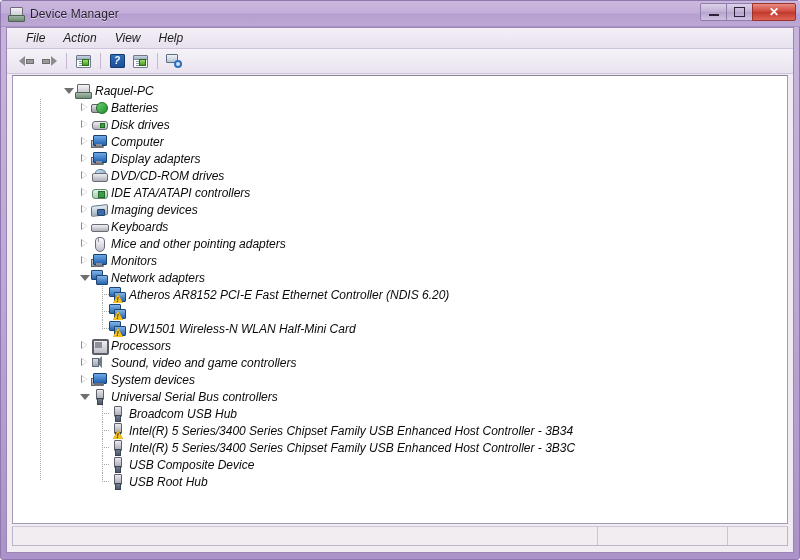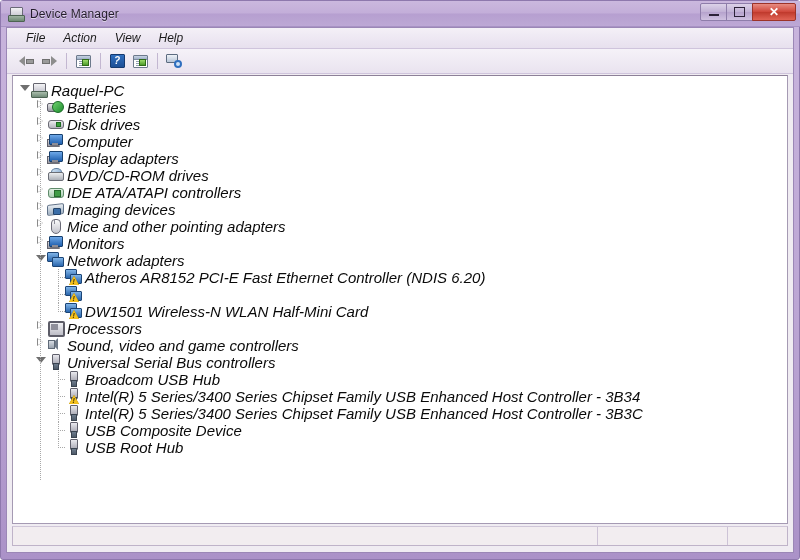--- a/index.html
+++ b/index.html
@@ -146,23 +146,24 @@
     position:absolute;left:5px;top:47px;right:5px;bottom:28px;
     background:#ffffff;
     border:1px solid #a59ab3;
     border-top-color:#8d8098;
     box-sizing:border-box;
     overflow:hidden;
   }
   .tree{position:relative;padding:6px 0 0 0;}
 
   .row{
-    position:relative;height:17px;display:flex;align-items:flex-start;
-    white-space:nowrap;font-size:15px;color:#0a0a0a;
+    position:relative;height:17px;display:flex;align-items:center;
+    white-space:nowrap;font-size:12px;color:#0a0a0a;
     cursor:default;
+    margin-left:44px;
   }
   .twisty{
     width:11px;height:11px;position:relative;flex:0 0 auto;margin-right:1px;
   }
   .twisty.closed:after{
     content:"";position:absolute;left:3px;top:2px;
     border-top:3.5px solid transparent;border-bottom:3.5px solid transparent;
     border-left:5px solid #ffffff;
   }
   .twisty.closed:before{
@@ -421,20 +422,28 @@
             <span class="twisty closed"></span>
             <span class="ico i-img">
               <i class="body"></i>
               <i class="lens"></i>
             </span>
             <span class="label">Imaging devices</span>
           </div>
           <div class="row">
             <span style="display: inline-block; flex: 0 0 auto; width: 22px; position: relative;"></span>
             <span class="twisty closed"></span>
+            <span class="ico i-kbd">
+              <i class="body"></i>
+            </span>
+            <span class="label">Keyboards</span>
+          </div>
+          <div class="row">
+            <span style="display: inline-block; flex: 0 0 auto; width: 22px; position: relative;"></span>
+            <span class="twisty closed"></span>
             <span class="ico i-mouse">
               <i class="body"></i>
               <i class="sp"></i>
             </span>
             <span class="label">Mice and other pointing adapters</span>
           </div>
           <div class="row">
             <span style="display: inline-block; flex: 0 0 auto; width: 22px; position: relative;"></span>
             <span class="twisty closed"></span>
             <span class="ico i-mon">
@@ -496,20 +505,30 @@
             <span style="display: inline-block; flex: 0 0 auto; width: 22px; position: relative;"></span>
             <span class="twisty closed"></span>
             <span class="ico i-snd">
               <i class="cone2"></i>
               <i class="spk"></i>
             </span>
             <span class="label">Sound, video and game controllers</span>
           </div>
           <div class="row">
             <span style="display: inline-block; flex: 0 0 auto; width: 22px; position: relative;"></span>
+            <span class="twisty closed"></span>
+            <span class="ico i-sys">
+              <i class="plug"></i>
+              <i class="scr"></i>
+              <i class="bs"></i>
+            </span>
+            <span class="label">System devices</span>
+          </div>
+          <div class="row">
+            <span style="display: inline-block; flex: 0 0 auto; width: 22px; position: relative;"></span>
             <span class="twisty open"></span>
             <span class="ico i-usb">
               <i class="conn2"></i>
               <i class="stem"></i>
             </span>
             <span class="label">Universal Serial Bus controllers</span>
           </div>
           <div class="row">
             <span style="display: inline-block; flex: 0 0 auto; width: 40px; position: relative;"></span>
             <span class="conn" style="position: relative; display: inline-block; flex: 0 0 auto; width: 12px; height: 17px;"></span>

